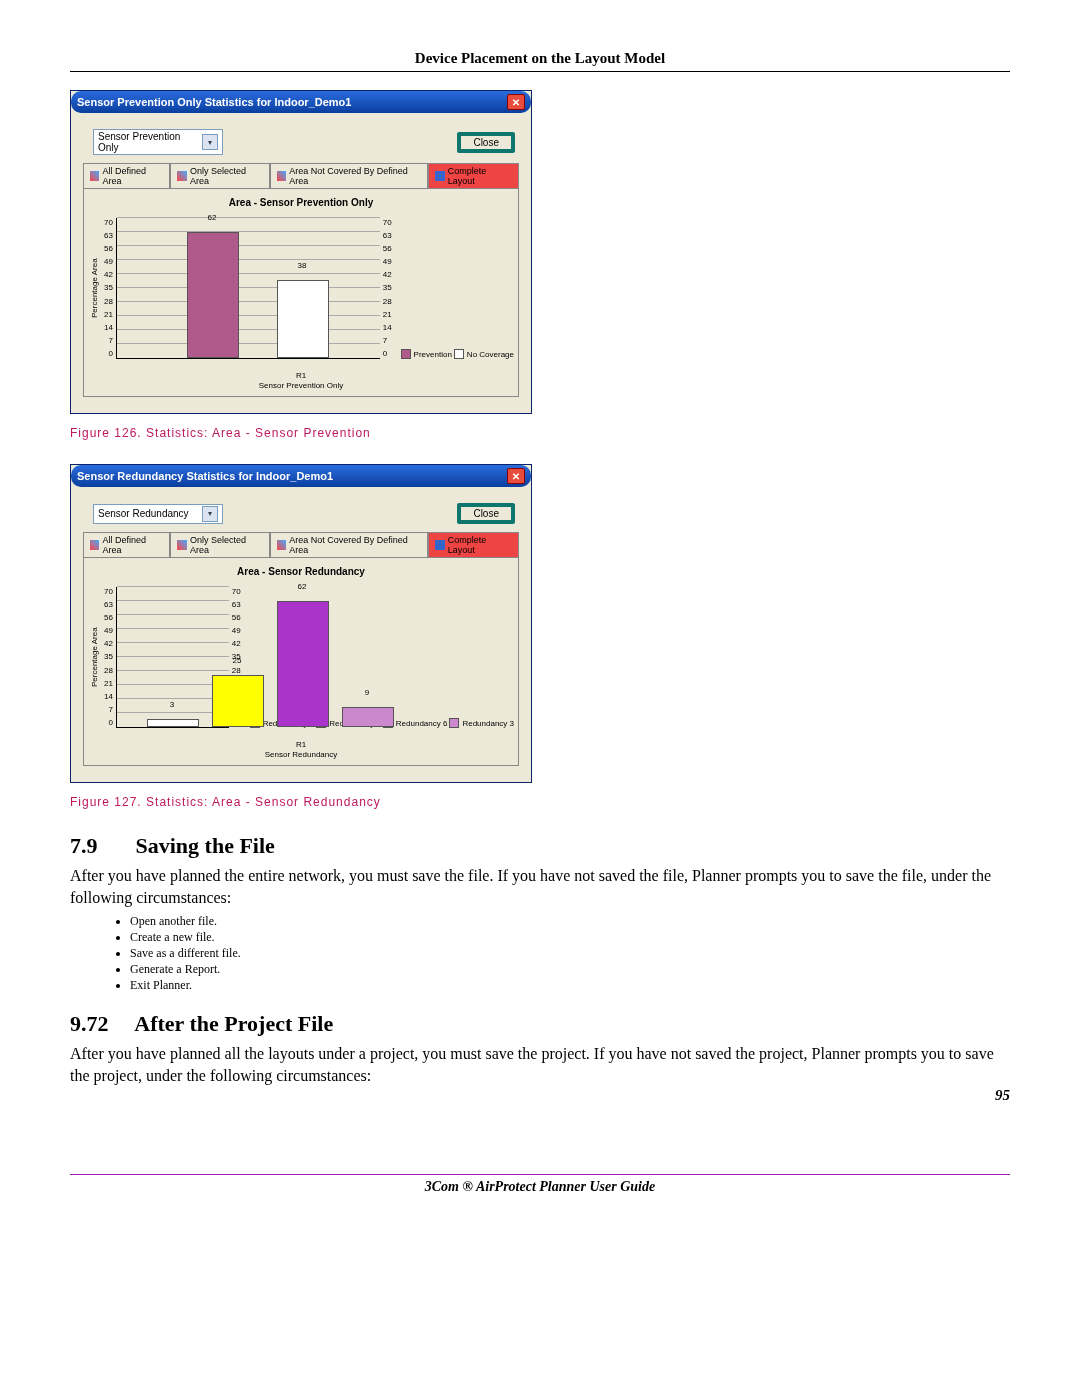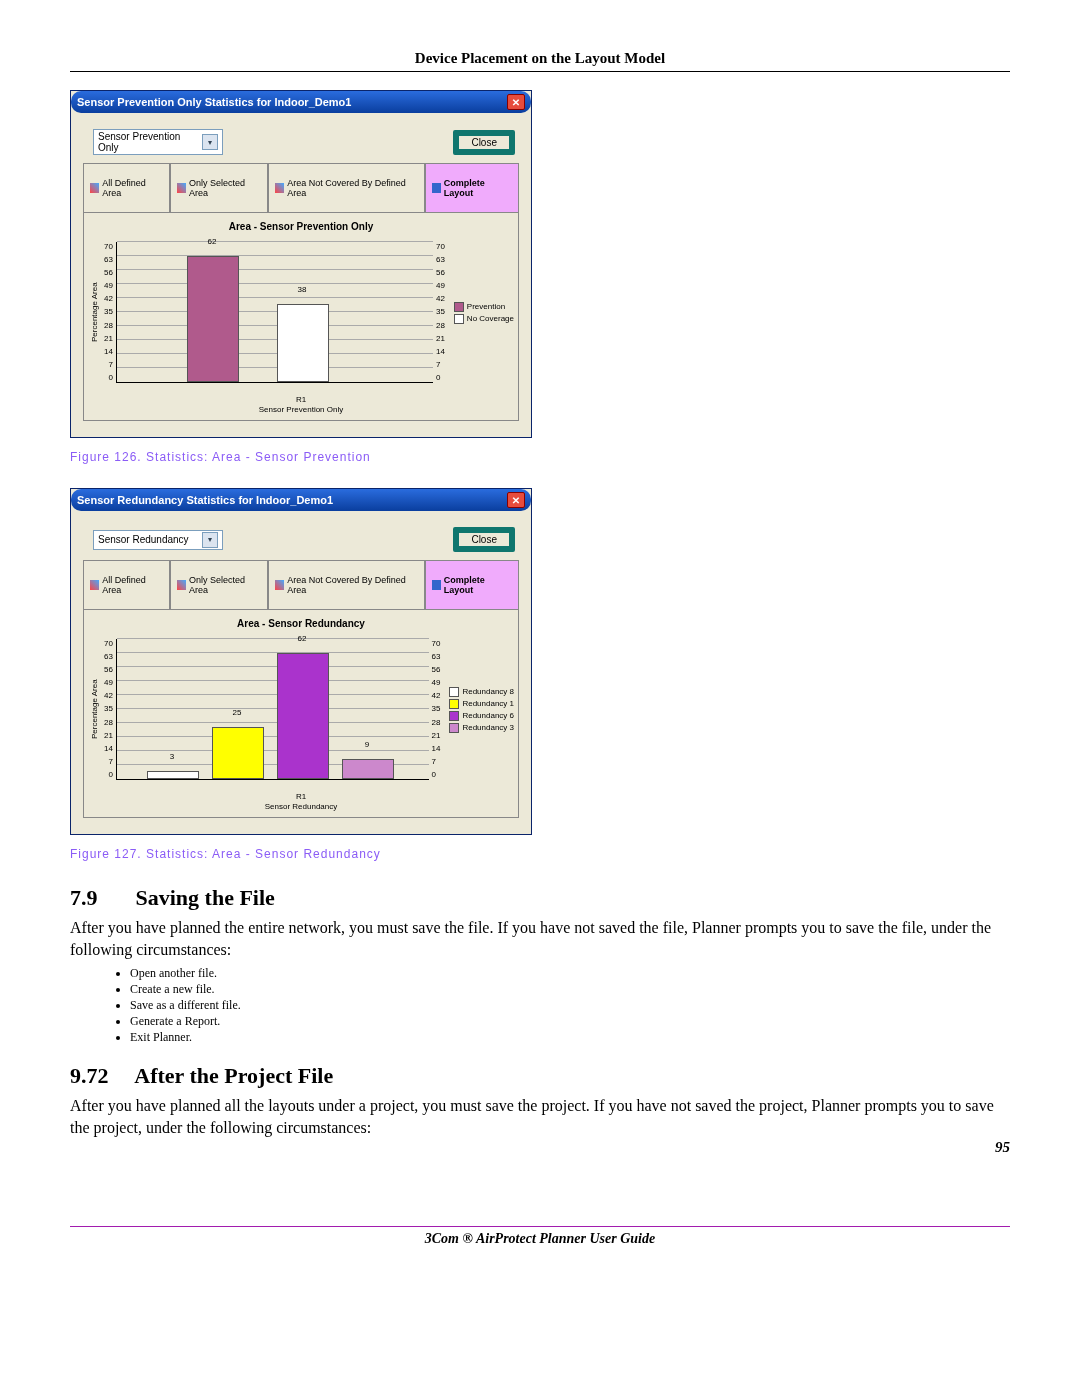--- a/index.html
+++ b/index.html
@@ -58,33 +58,33 @@
     width: 120px;
     display: flex; justify-content: space-between; align-items: center;
     font-size: 10px;
   }
   .select-arrow {
     width: 14px; height: 14px; background: #dbe4f0; border: 1px solid #7b9ebd;
     display: inline-flex; align-items: center; justify-content: center;
     color: #345; font-size: 8px;
   }
   .btn {
-    background: #ece9d8; border: 6px solid #0f766e; border-radius: 2px;
+    background: #ece9d8; border: 4px solid #0f766e; border-radius: 2px;
     padding: 1px 12px; font-size: 10px;
   }
   .tabs {
     display: flex; gap: 0; margin: 0 12px;
     font-size: 9px;
   }
   .tab {
     border: 1px solid #888; border-bottom: none;
-    padding: 14px 6px; display: flex; align-items: center; gap: 3px;
+    padding: 2px 6px; display: flex; align-items: center; gap: 3px;
     background: #ece9d8;
   }
-  .tab.active { background: #f0abfc; font-weight: bold; }
+  .tab.active { background: #ef4444; }
   .tab-icon {
     width: 10px; height: 10px; display: inline-block;
   }
   .plotwrap {
     border: 1px solid #888; margin: 0 12px 16px 12px; padding: 8px 4px 6px 4px;
     background: #ece9d8;
   }
   .plot-title {
     text-align: center; font-weight: bold; font-size: 10px; margin-bottom: 10px;
   }
@@ -114,34 +114,35 @@
   }
   .bar-label {
     position: absolute; width: 50px; text-align: center; font-size: 8px;
     transform: translateY(-12px);
   }
   .right-ticks {
     display: flex; flex-direction: column; justify-content: space-between;
     font-size: 8px; text-align: left; padding: 0 3px; height: 140px;
   }
   .legend {
-    padding-left: 6px; font-size: 8px; display: flex; flex-direction: column; gap: 2px;
+    padding-left: 6px; font-size: 8px; display: flex; flex-direction: row; gap: 2px;
     justify-content: center;
+    align-items: flex-end;
   }
   .legend-item { display: flex; align-items: center; gap: 3px; white-space: nowrap;}
   .swatch { width: 8px; height: 8px; border: 1px solid #555; }
   .xaxis {
     text-align: center; font-size: 8px; margin-top: 12px;
   }
   .xaxis2 {
     text-align: center; font-size: 8px; margin-top: 1px;
   }
   .caption {
     font-family: Verdana, Arial, sans-serif;
-    font-size: 12px; letter-spacing: 1px; color: #8b5cf6;
+    font-size: 12px; letter-spacing: 1px; color: #be185d;
     margin: 8px 0 24px 0;
   }
   .section-heading {
     font-family: "Palatino Linotype", "Book Antiqua", Palatino, serif;
     font-size: 22px; font-weight: bold; margin: 18px 0 6px 0;
   }
   .section-heading .num { display: inline-block; width: 60px; }
   .bodytext {
     font-size: 16px; line-height: 1.35;
   }

